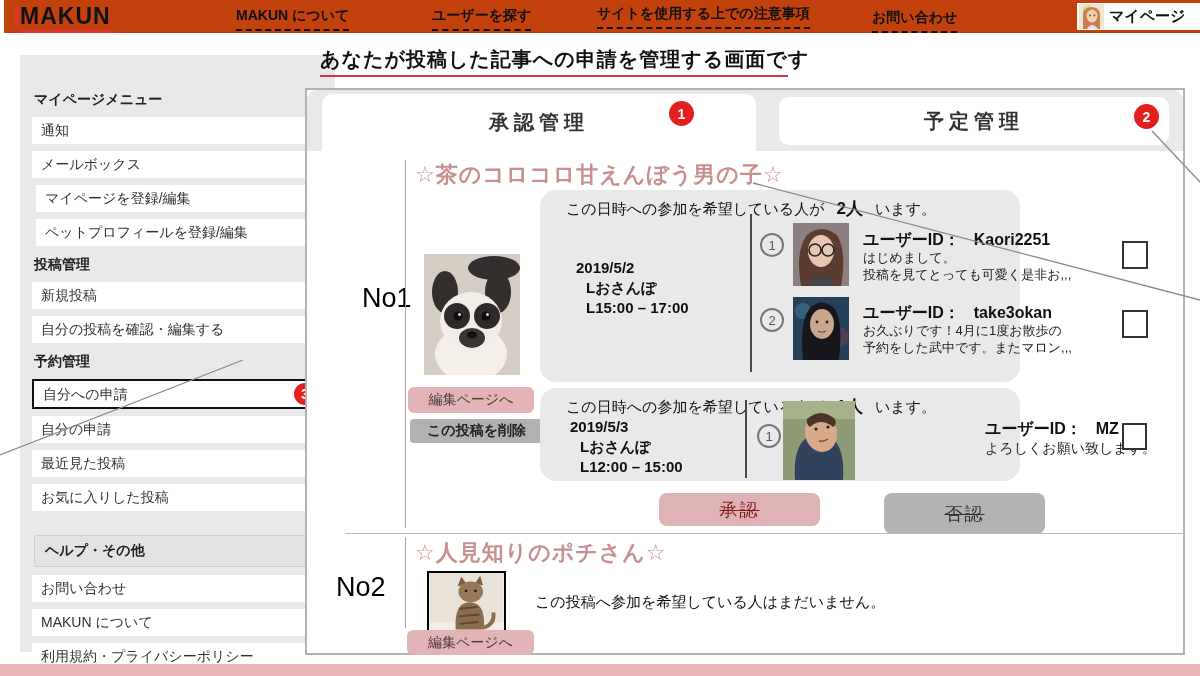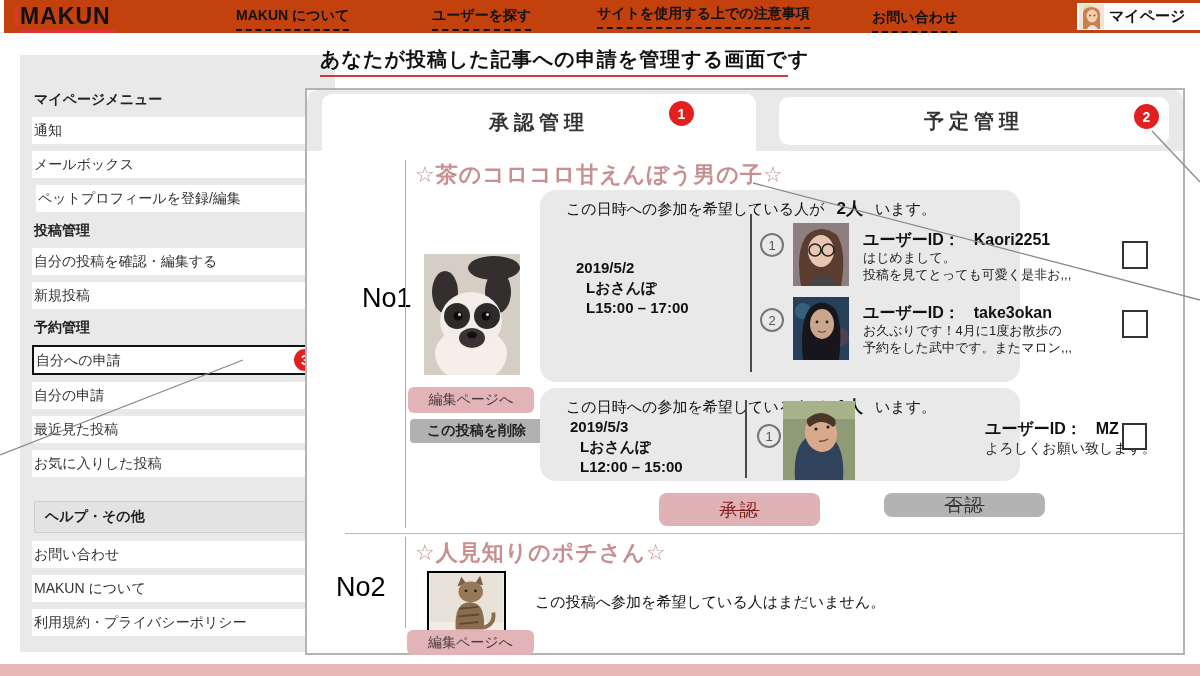--- a/index.html
+++ b/index.html
@@ -16,21 +16,21 @@
   .nav-item { top:7px; font-size:14px; font-weight:bold; color:#111; padding-bottom:4px;
               border-bottom:2px dashed #111; cursor:pointer; white-space:nowrap; }
   .mypage-box { left:1073px; top:3px; width:124px; height:27px; background:#fff;
                 display:flex; align-items:center; gap:5px; padding-left:2px; cursor:pointer; }
   .mypage-label { font-size:15px; font-weight:bold; color:#111; }
 
   
   .sidebar { left:20px; top:55px; width:315px; height:597px; background:#e9e9e9; padding:26px 12px 0 12px; }
   .sb-header { font-size:14px; font-weight:bold; color:#222; margin:10px 0 8px 2px; }
   .sb-header-boxed { border:1px solid #cfcfcf; background:#e3e3e3; padding:6px 10px; margin-top:24px; border-radius:2px; }
-  .sb-item { background:#fff; height:27px; line-height:27px; padding-left:2px; font-size:14px;
+  .sb-item { background:#fff; height:27px; line-height:27px; padding-left:9px; font-size:14px;
              color:#333; margin-bottom:7px; cursor:pointer; position:relative; }
   .sb-item.indent { margin-left:4px; }
   .sb-item.active { border:2px solid #111; height:30px; line-height:26px; }
 
   
   .badge { width:25px; height:25px; border-radius:50%; background:#e41f1f; color:#fff;
            font-size:14px; font-weight:bold; display:flex; align-items:center; justify-content:center; }
   .badge-inline { position:absolute; right:5px; top:2px; width:22px; height:22px; }
 
   
@@ -81,21 +81,21 @@
 
   .circ-num { width:24px; height:24px; border:2px solid #777; border-radius:50%; color:#555;
               font-size:13px; display:flex; align-items:center; justify-content:center; background:transparent; }
   .app-id { font-size:16px; font-weight:bold; color:#111; white-space:nowrap; }
   .app-id .gap { display:inline-block; width:14px; }
   .app-msg { font-size:13px; color:#222; line-height:16.5px; white-space:pre-line; }
   .checkbox { background:#fff; border:2px solid #333; cursor:pointer; }
 
   .approve-btn { left:659px; top:493px; width:161px; height:33px; background:#dfb2b5; border-radius:8px;
                  font-size:18px; color:#7f1d1d; letter-spacing:2px; text-decoration:line-through; }
-  .deny-btn { left:884px; top:493px; width:161px; height:24px; background:#b3b3b3; border-radius:8px;
+  .deny-btn { left:884px; top:493px; width:161px; height:41px; background:#b3b3b3; border-radius:8px;
               font-size:18px; color:#333; letter-spacing:2px; text-decoration:line-through; }
 
   .post-separator { left:345px; top:533px; width:838px; height:1px; background:#b9b9b9; }
 
   
   .post2-title { left:415px; top:538px; }
   .no2 { left:336px; top:572px; }
   .cat-photo { left:427px; top:571px; border:2px solid #000; }
   .empty-msg { left:535px; top:593px; font-size:15px; color:#111; }
   .edit2-btn { left:407px; top:630px; width:127px; height:25px; }
@@ -130,25 +130,26 @@
         <path d="M8 25 Q13 17 19 25 Z" fill="#e8e2ee"></path>
       </svg>
       <span class="mypage-label">マイページ</span>
     </div>
   </div>
 
   <div class="abs sidebar">
     <div class="sb-header">マイページメニュー</div>
     <div class="sb-item">通知</div>
     <div class="sb-item">メールボックス</div>
+    <div class="sb-item indent">マイページを登録/編集</div>
     <div class="sb-item indent">ペットプロフィールを登録/編集</div>
 
     <div class="sb-header">投稿管理</div>
+    <div class="sb-item">新規投稿</div>
     <div class="sb-item">自分の投稿を確認・編集する</div>
-    <div class="sb-item">新規投稿</div>
 
     <div class="sb-header">予約管理</div>
     <div class="sb-item active">
       <span>自分への申請</span>
       <span class="badge badge-inline">3</span>
     </div>
     <div class="sb-item">自分の申請</div>
     <div class="sb-item">最近見た投稿</div>
     <div class="sb-item">お気に入りした投稿</div>
 

